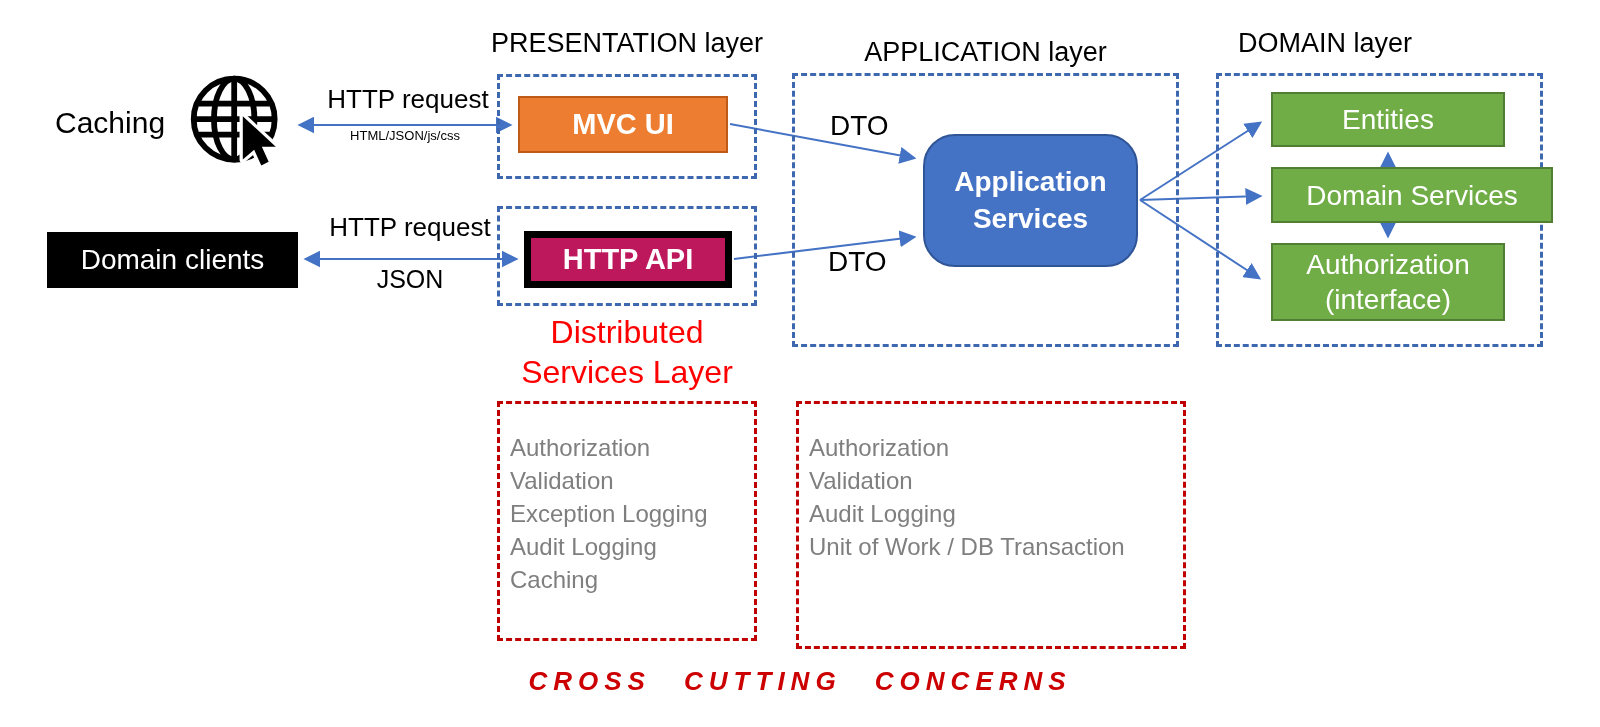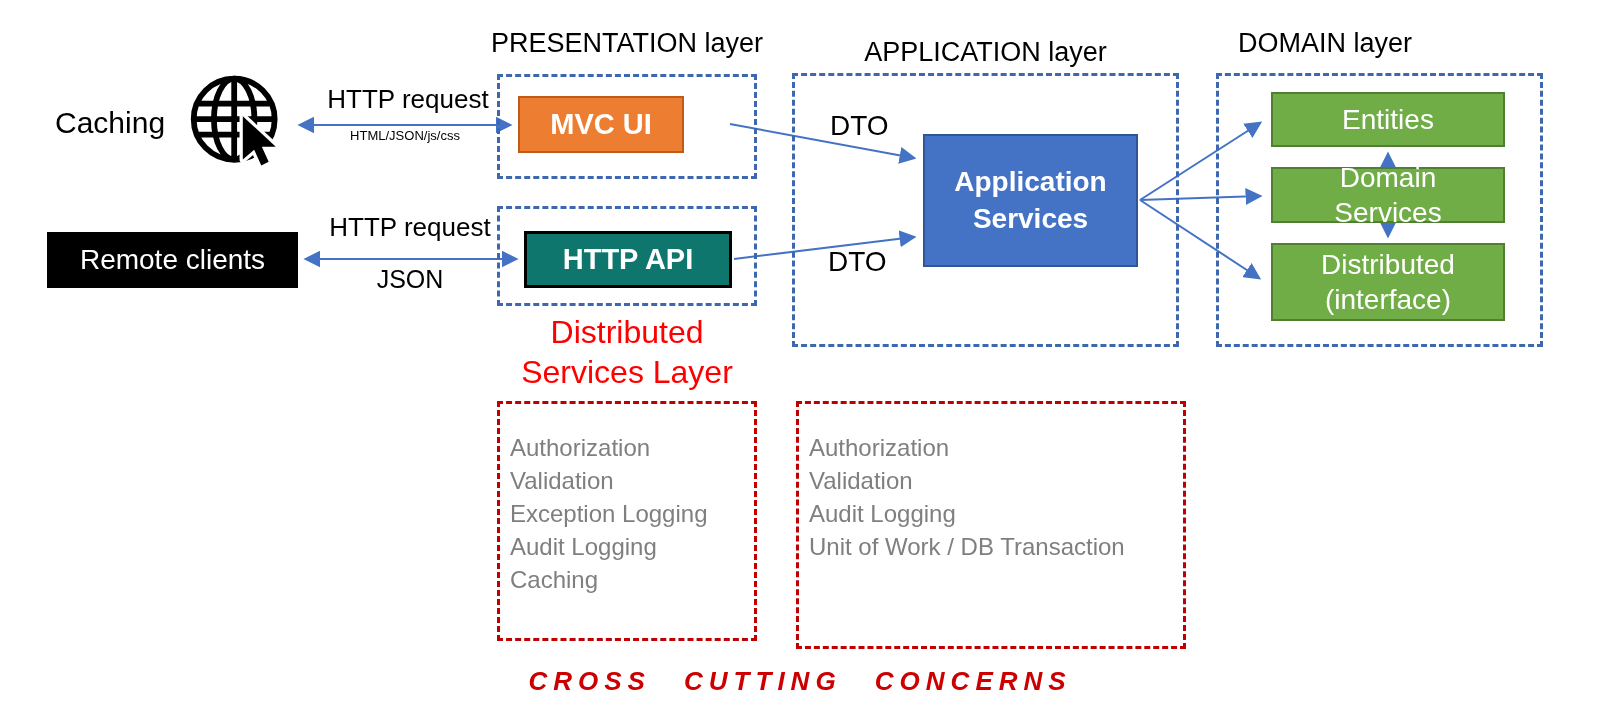--- a/index.html
+++ b/index.html
@@ -12,21 +12,21 @@
     position:absolute;color:#000000;font-size:27px;text-align:center;
     white-space:nowrap;box-sizing:border-box;
   }
   .dashed-blue{position:absolute;box-sizing:border-box;border:3px dashed #3d68b0;}
   .dashed-red{position:absolute;box-sizing:border-box;border:3px dashed #c00000;}
   .node{
     position:absolute;box-sizing:border-box;display:flex;align-items:center;justify-content:center;
     color:#ffffff;text-align:center;
   }
   .node-mvc{background:#ed7d31;border:2px solid #c05a17;font-weight:bold;font-size:29px;}
-  .node-api{background:#0f766e;border:3px solid #000000;font-weight:bold;font-size:29px;}
+  .node-api{background:#be185d;border:7px solid #000000;font-weight:bold;font-size:29px;}
   .node-app{background:#4472c4;border:2px solid #2f5597;font-weight:bold;font-size:28px;line-height:1.32;padding:0 24px;}
   .node-green{background:#70ad47;border:2px solid #507e32;font-size:28px;line-height:1.25;padding:12px 10px;}
   .node-black{background:#000000;font-size:28px;}
   .conn-label{position:absolute;color:#000;text-align:center;white-space:nowrap;box-sizing:border-box;}
   .cc-list{
     position:absolute;box-sizing:border-box;color:#7f7f7f;font-size:24px;line-height:33px;
     padding:30px 0 0 13px;
   }
   .footer-cc{
     position:absolute;color:#cc0000;font-size:26px;font-style:italic;font-weight:600;
@@ -69,57 +69,57 @@
       <ellipse cx="50" cy="53" rx="21" ry="42"></ellipse>
       <line x1="50" y1="11" x2="50" y2="95"></line>
       <line x1="13" y1="37" x2="87" y2="37"></line>
       <line x1="8" y1="53" x2="92" y2="53"></line>
       <line x1="13" y1="69" x2="87" y2="69"></line>
     </g>
     <path transform="translate(56,50) scale(2.95)" stroke-linejoin="round" d="M1 0 L1 15.2 L5 11.8 L7.5 17.3 L10.1 16 L7.7 10.7 L12.6 10.7 Z" fill="#000" stroke="#fff" stroke-width="2.3" paint-order="stroke"></path>
   </svg>
 
   <div class="node node-black" style="left:47px;top:232px;width:251px;height:56px;">
-    <span>Remote clients</span>
+    <span>Domain clients</span>
   </div>
 
   <div class="conn-label" style="left:300px;top:84px;width:216px;font-size:26px;">HTTP request</div>
   <div class="conn-label" style="left:290px;top:128px;width:230px;font-size:13px;">HTML/JSON/js/css</div>
   <div class="conn-label" style="left:302px;top:212px;width:216px;font-size:26px;">HTTP request</div>
   <div class="conn-label" style="left:302px;top:265px;width:216px;font-size:25px;">JSON</div>
   <div class="conn-label" style="left:830px;top:110px;width:56px;font-size:28px;">DTO</div>
   <div class="conn-label" style="left:828px;top:246px;width:56px;font-size:28px;">DTO</div>
 
   <div class="layer-title" style="left:487px;top:28px;width:280px;">PRESENTATION layer</div>
   <div class="dashed-blue" style="left:497px;top:74px;width:260px;height:105px;"></div>
-  <div class="node node-mvc" style="left:518px;top:96px;width:166px;height:57px;text-align:right;">
+  <div class="node node-mvc" style="left:518px;top:96px;width:210px;height:57px;text-align:right;">
     <span>MVC UI</span>
   </div>
   <div class="dashed-blue" style="left:497px;top:206px;width:260px;height:100px;"></div>
   <div class="node node-api" style="left:524px;top:231px;width:208px;height:57px;">
     <span>HTTP API</span>
   </div>
   <div class="dist-title" style="left:497px;top:312px;width:260px;">Distributed Services Layer</div>
 
   <div class="layer-title" style="left:792px;top:28px;width:387px;margin-top:9px;">APPLICATION layer</div>
   <div class="dashed-blue" style="left:792px;top:73px;width:387px;height:274px;"></div>
-  <div class="node node-app" style="left:923px;top:134px;width:215px;height:133px;">
+  <div class="node node-app" style="left:923px;top:134px;width:215px;height:133px;border-radius:32px;">
     <span>Application Services</span>
   </div>
 
   <div class="layer-title" style="left:1238px;top:28px;">DOMAIN layer</div>
   <div class="dashed-blue" style="left:1216px;top:73px;width:327px;height:274px;"></div>
   <div class="node node-green" style="left:1271px;top:92px;width:234px;height:55px;">
     <span>Entities</span>
   </div>
-  <div class="node node-green" style="left:1271px;top:167px;width:234px;height:56px;text-align:center;">
+  <div class="node node-green" style="left:1271px;top:167px;width:282px;height:56px;text-align:center;">
     <span>Domain Services</span>
   </div>
   <div class="node node-green" style="left:1271px;top:243px;width:234px;height:78px;">
-    <span>Distributed (interface)</span>
+    <span>Authorization (interface)</span>
   </div>
 
   <div class="dashed-red" style="left:497px;top:401px;width:260px;height:240px;"></div>
   <div class="cc-list" style="left:497px;top:401px;width:260px;">
     <div>Authorization</div>
     <div>Validation</div>
     <div>Exception Logging</div>
     <div>Audit Logging</div>
     <div>Caching</div>
   </div>

